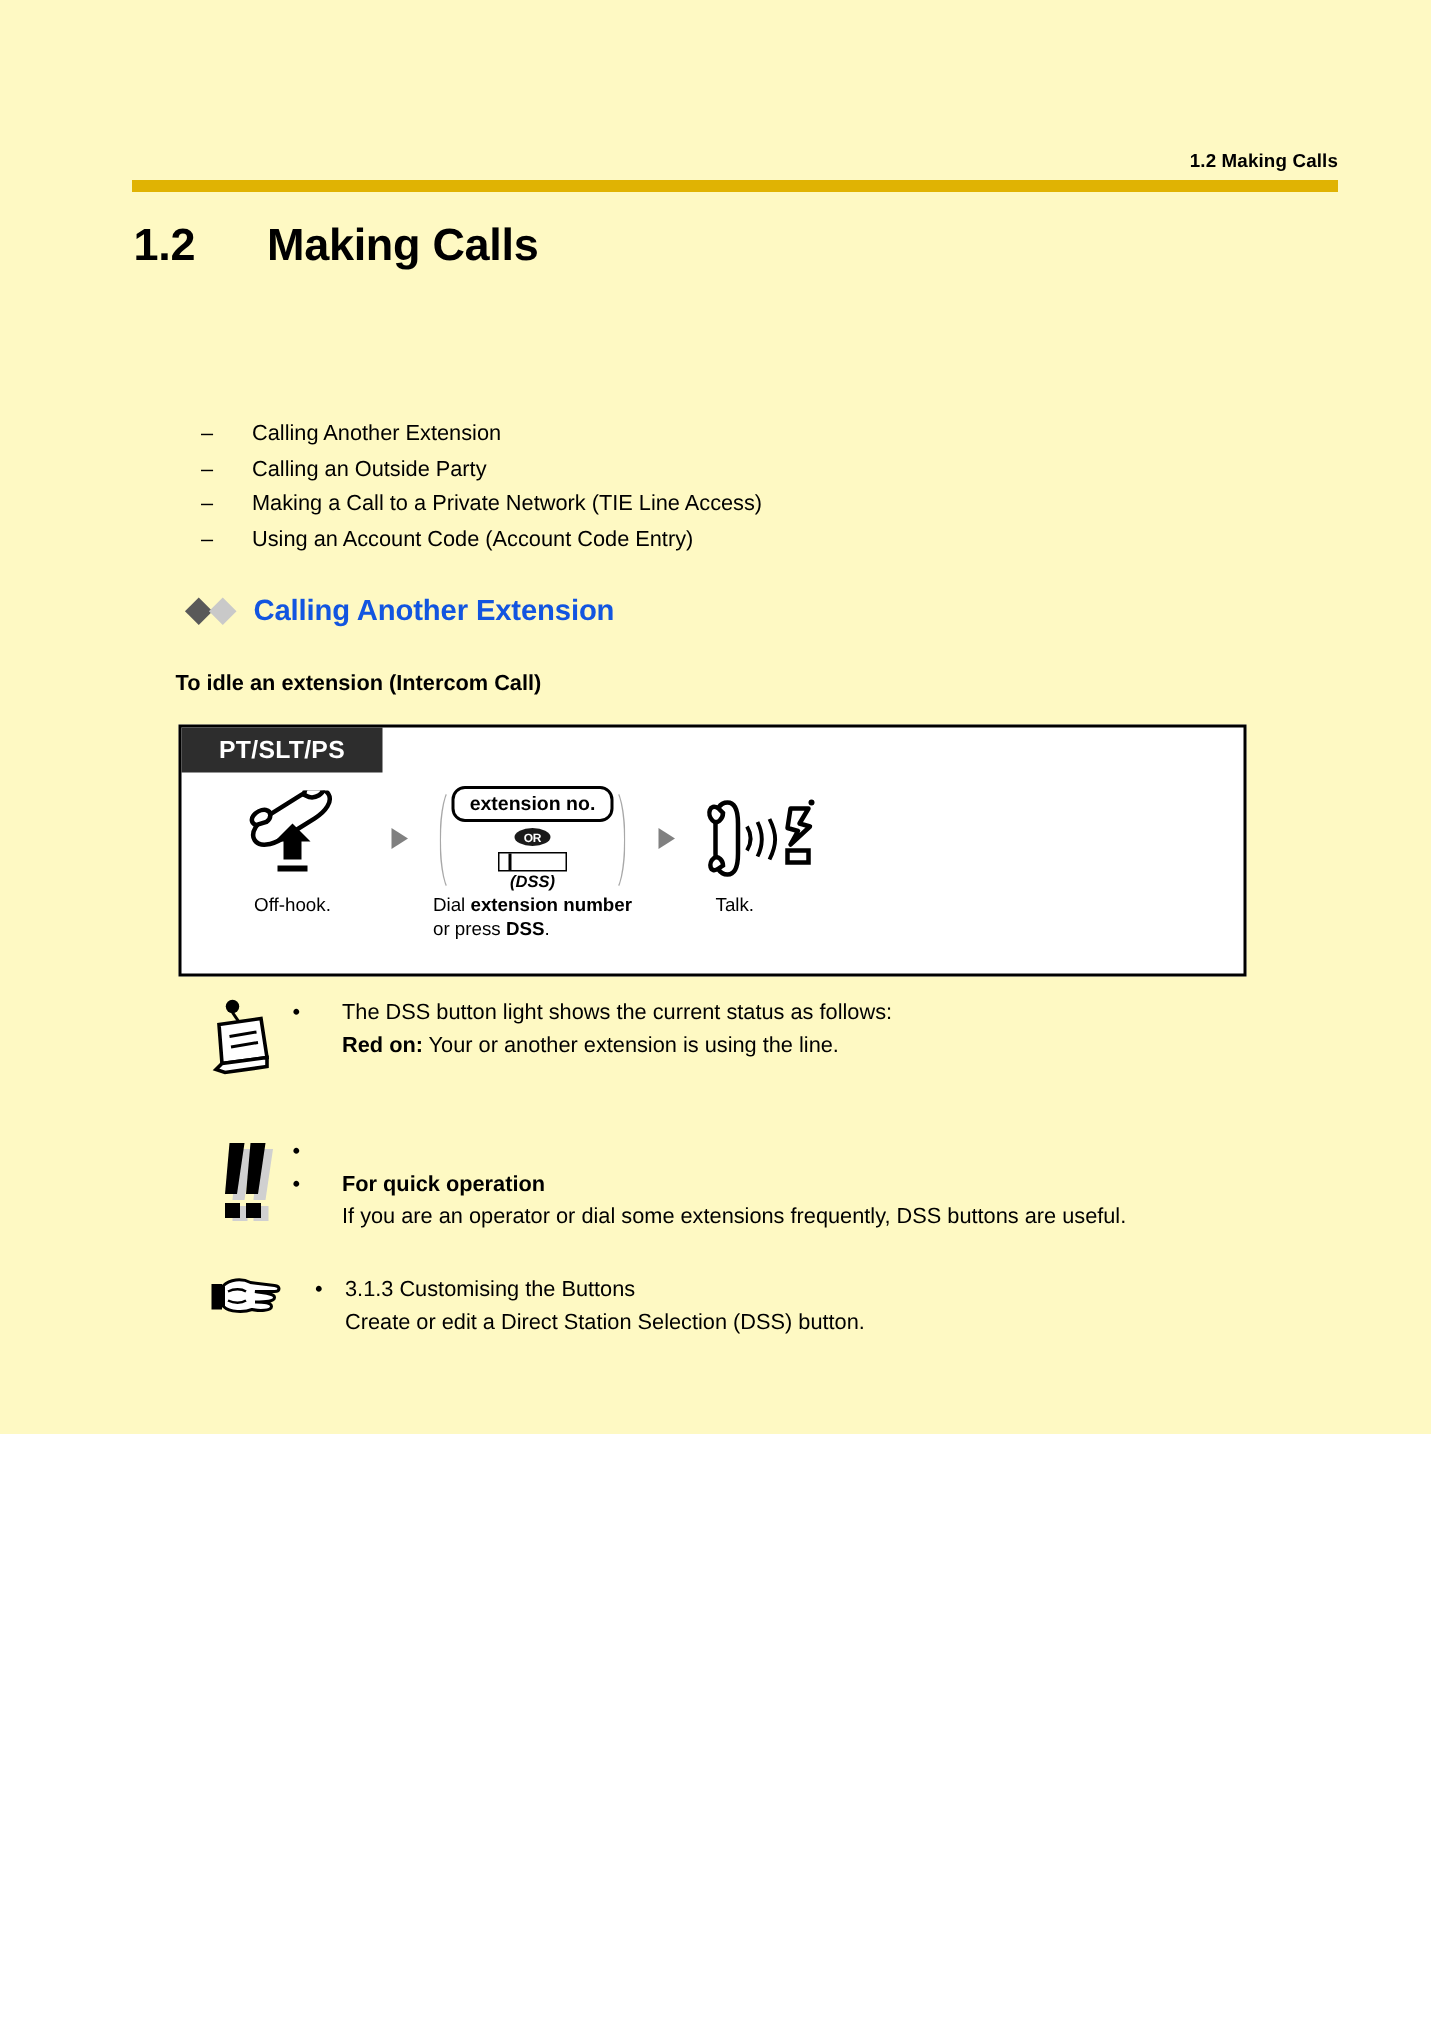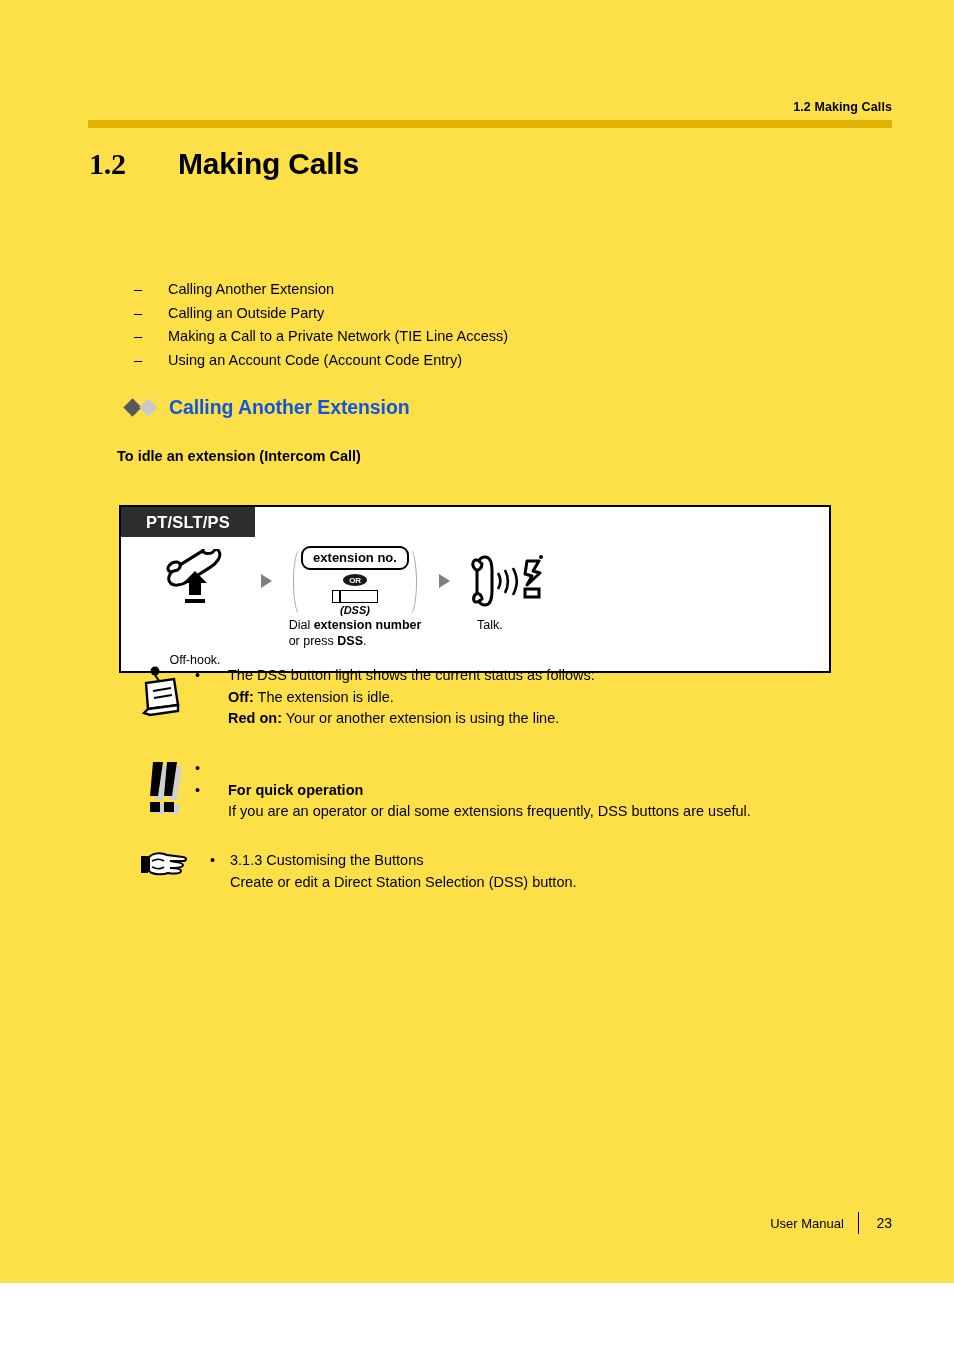--- a/index.html
+++ b/index.html
@@ -7,22 +7,22 @@
     padding: 0;
     background: #ffffff;
   }
   body {
     font-family: "Liberation Sans", sans-serif;
     color: #000000;
   }
   .page {
     position: relative;
     width: 954px;
-    height: 1283px;
-    background: #fde047;
+    height: 956px;
+    background: #fef9c3;
     overflow: hidden;
   }
 
   
   .running-head {
     position: absolute;
     right: 62px;
     top: 100px;
     font-size: 12.5px;
     font-weight: bold;
@@ -40,21 +40,21 @@
 
   
   .h1 {
     position: absolute;
     left: 89px;
     top: 147px;
     font-size: 30px;
     font-weight: bold;
     letter-spacing: -0.2px;
   }
-  .h1 .num { display: inline-block; width: 89px; font-family: Liberation Serif, serif; }
+  .h1 .num { display: inline-block; width: 89px; }
 
   .h2 {
     position: absolute;
     left: 89px;
     top: 222px;
     font-size: 23px;
     font-weight: bold;
     letter-spacing: -0.1px;
   }
   .h2 .num { display: inline-block; width: 89px; }
@@ -100,21 +100,21 @@
     left: 117px;
     top: 448px;
     font-size: 14.5px;
     font-weight: bold;
   }
 
   
   .opbox {
     position: absolute;
     left: 119px;
-    top: 505px;
+    top: 483px;
     width: 712px;
     height: 168px;
     border: 2px solid #000;
     box-sizing: border-box;
     background: #fff;
   }
   .pt-tab {
     position: absolute;
     left: 0px;
     top: 0px;
@@ -147,21 +147,21 @@
     display: flex;
     align-items: center;
     justify-content: center;
   }
   .step-cap {
     font-size: 12.5px;
     line-height: 16px;
     text-align: left;
     white-space: nowrap;
   }
-  .step.s1 { width: 104px; gap: 35px; }
+  .step.s1 { width: 104px; }
   .step.s1 .step-cap { text-align: center; }
   .step.s2 { width: 140px; }
   .step.s3 { width: 96px; }
   .step.s3 .step-cap { align-self: flex-start; margin-left: 14px; }
 
   .arrow-cell {
     height: 72px;
     display: flex;
     align-items: center;
     justify-content: center;
@@ -403,24 +403,20 @@
         <line x1="14" y1="33" x2="32" y2="30" stroke="#000000" stroke-width="2"></line>
       </svg>
     </div>
     <div class="note-body">
       <div class="nb-row">
         <span class="bul">•</span>
         <span>The DSS button light shows the current status as follows:</span>
       </div>
       <div class="nb-row">
         <span class="bul"></span>
-        <span><b>Off:</b><span> The extension is idle.</span></span>
-      </div>
-      <div class="nb-row">
-        <span class="bul"></span>
         <span><b>Red on:</b><span> Your or another extension is using the line.</span></span>
       </div>
     </div>
   </div>
 
   <div class="note note2">
     <div class="note-icon">
       <svg width="46" height="62" viewBox="0 0 46 62">
         <polygon points="12,4 22,4 17,38 9,38" fill="#d0d0d0" transform="translate(5,4)"></polygon>
         <polygon points="26,4 36,4 31,38 23,38" fill="#d0d0d0" transform="translate(5,4)"></polygon>

